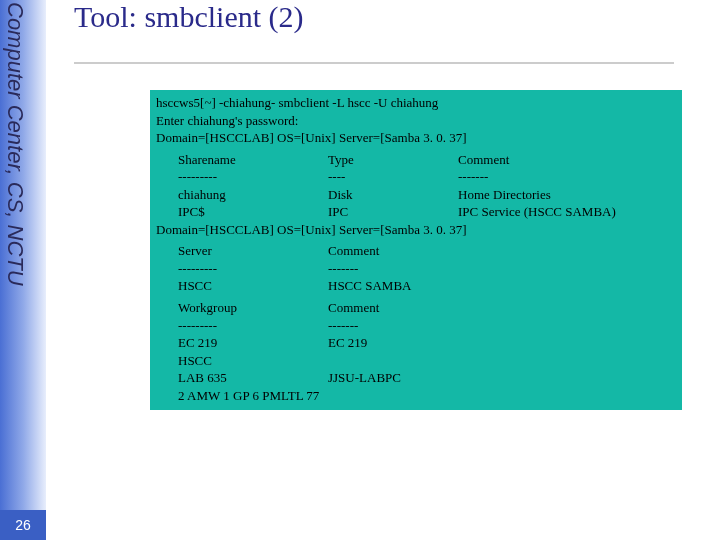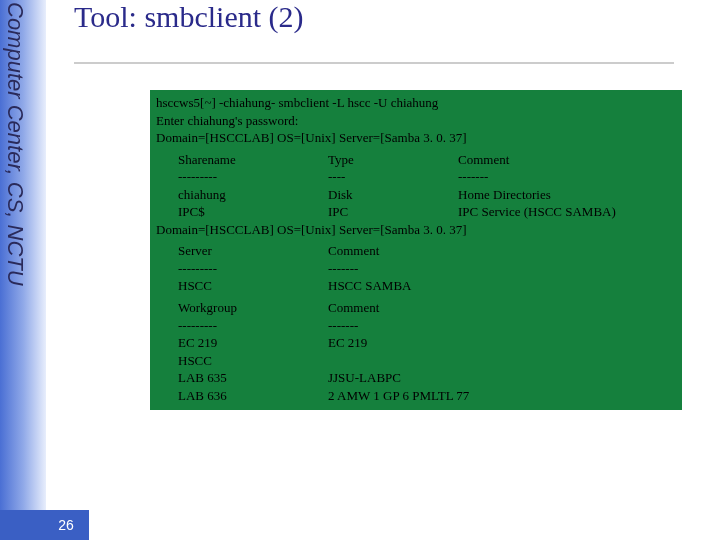--- a/index.html
+++ b/index.html
@@ -48,41 +48,40 @@
     top: 62px;
     width: 600px;
     height: 2px;
     background: #cccccc;
   }
   .terminal-box {
     position: absolute;
     left: 150px;
     top: 90px;
     width: 520px;
-    background: #15803d;
+    background: #14b8a6;
     font-family: "Times New Roman", serif;
     font-size: 13px;
     color: #000000;
     padding: 4px 6px 6px 6px;
     line-height: 1.35;
   }
   .page-number {
     position: absolute;
     left: 0;
     bottom: 0;
     width: 46px;
     height: 30px;
     background: #3a5fc4;
     color: #ffffff;
     font-family: Arial, sans-serif;
     font-size: 14px;
     display: flex;
     align-items: center;
     justify-content: center;
-    padding-left: 43px;
   }
   .cols {
     display: flex;
     margin-left: 22px;
   }
   .col1 { width: 150px; }
   .col2 { width: 130px; }
   .col3 { flex: 1; }
   .block { margin-top: 4px; }
 </style>
@@ -154,19 +153,18 @@
       <div class="col3">EC 219</div>
     </div>
     <div class="cols">
       <div class="col3">HSCC</div>
     </div>
     <div class="cols">
       <div class="col1">LAB 635</div>
       <div class="col3">JJSU-LABPC</div>
     </div>
     <div class="cols">
-      <div class="col1">LAB 636</div>
       <div class="col3">2 AMW 1 GP 6 PMLTL 77</div>
     </div>
   </div>
 </div>
 
 <div class="page-number">26</div>
 
 </body></html>

